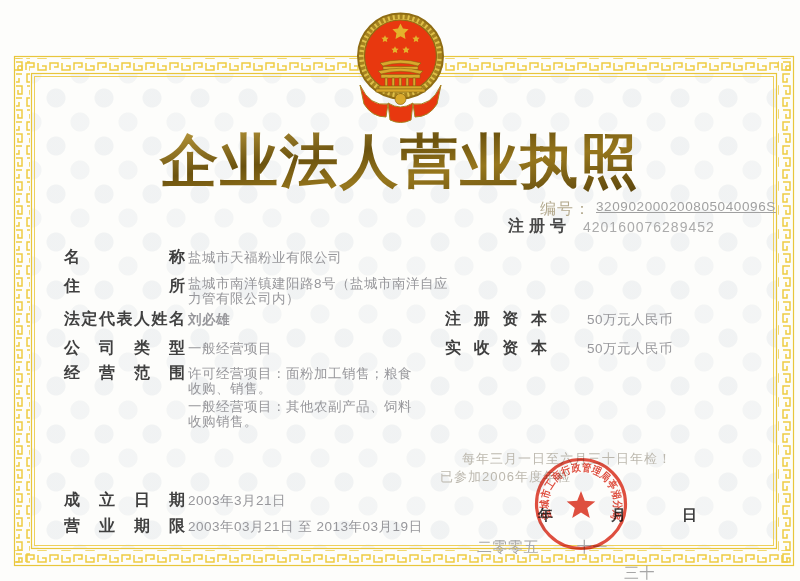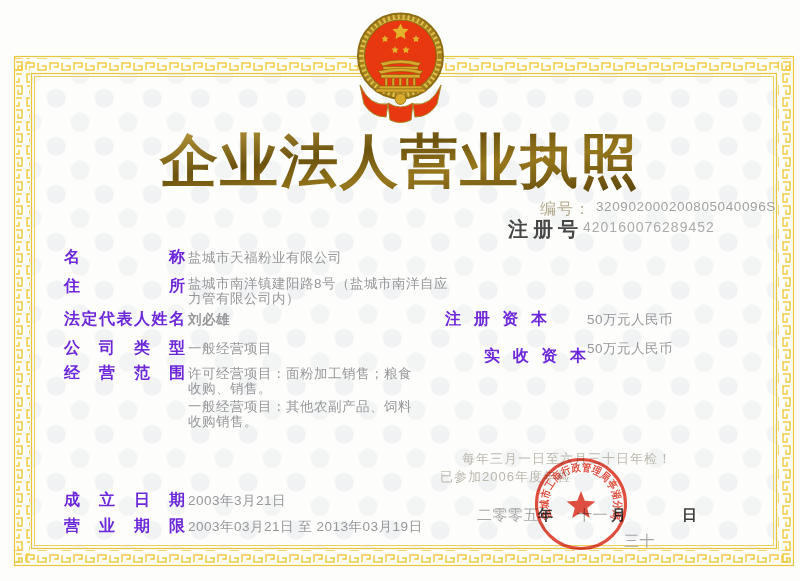--- a/index.html
+++ b/index.html
@@ -20,33 +20,33 @@
   }
   .title{
     left:140px;top:128px;width:520px;text-align:center;
     font-size:58px;font-weight:bold;letter-spacing:2px;line-height:66px;
     background:linear-gradient(172deg,#c3a243 0%,#6b520e 38%,#97771d 62%,#55400a 100%);
     -webkit-background-clip:text;background-clip:text;color:transparent;
     text-shadow:none;white-space:nowrap;
   }
   .serial-label{font-size:16px;color:#b3a98e;letter-spacing:1px;}
   .serial-value{font-size:13.5px;color:#a0a0a0;letter-spacing:.6px;}
-  .regno-label{font-size:20px;color:#474747;font-weight:600;letter-spacing:5px;}
+  .regno-label{font-size:16px;color:#474747;font-weight:600;letter-spacing:5px;}
   .regno-value{font-size:14px;color:#ababab;letter-spacing:1px;}
   .lab{
-    font-size:16px;font-weight:700;color:#6d28d9;display:inline-block;
+    font-size:16px;font-weight:700;color:#404040;display:inline-block;
     text-align:justify;text-align-last:justify;line-height:17px;white-space:nowrap;
   }
   .lab-l{left:64px;width:121px;}
   .lab-r{left:445px;width:102px;}
   .val{font-size:13.5px;color:#97979b;letter-spacing:.5px;line-height:15px;white-space:nowrap;}
   .val-l{left:188px;}
   .val-r{left:587px;}
   .annual{font-size:13px;color:#bcb8ae;letter-spacing:1px;white-space:nowrap;}
-  .d-typed{font-size:15px;color:#a6a6a6;letter-spacing:.5px;}
+  .d-typed{font-size:15px;color:#a6a6a6;letter-spacing:.5px;margin-top:32px;}
   .d-unit{font-size:15px;color:#3c3c3c;font-weight:600;}
   .seal-wrap{left:521px;top:444px;width:120px;height:120px;mix-blend-mode:multiply;opacity:.9;}
 </style>
 </head>
 <body>
 
 <div class="page">
 
   <div class="abs watermark"></div>
 
@@ -98,21 +98,21 @@
       <path d="M8,78 Q18,100 36,97 L34,110 Q20,110 12,97 Z" fill="#e8380f" stroke="#a6821f" stroke-width="1"></path>
       <path d="M89,78 Q79,100 61,97 L63,110 Q77,110 85,97 Z" fill="#e8380f" stroke="#a6821f" stroke-width="1"></path>
       <path d="M36,96 Q48.5,104 61,96 L59,113 Q48.5,118 38,113 Z" fill="#e8380f" stroke="#a6821f" stroke-width="1"></path>
       <circle cx="48.5" cy="92" r="5.5" fill="#d9a92c" stroke="#7c5c0e" stroke-width="0.6"></circle>
     </g>
   </svg>
 
   <div class="abs title">企业法人营业执照</div>
 
   <span class="abs serial-label" style="left:540px;top:199px;">编号：</span>
-  <span class="abs serial-value" style="left:596px;top:199px;">320902000200805040096S</span>
+  <span class="abs serial-value" style="left:596px;top:199px;text-decoration:underline;">320902000200805040096S</span>
   <span class="abs regno-label" style="left:508px;top:216px;">注册号</span>
   <span class="abs regno-value" style="left:583px;top:219px;">420160076289452</span>
 
   <span class="abs lab lab-l" style="top:248px;">名称</span>
   <span class="abs val val-l" style="top:250px;">盐城市天福粉业有限公司</span>
 
   <span class="abs lab lab-l" style="top:277px;">住所</span>
   <span class="abs val val-l" style="top:276px;">盐城市南洋镇建阳路8号（盐城市南洋自应</span>
   <span class="abs val val-l" style="top:291px;">力管有限公司内）</span>
 
@@ -124,21 +124,21 @@
 
   <span class="abs lab lab-l" style="top:364px;">经营范围</span>
   <span class="abs val val-l" style="top:366px;">许可经营项目：面粉加工销售；粮食</span>
   <span class="abs val val-l" style="top:381px;">收购、销售。</span>
   <span class="abs val val-l" style="top:399px;">一般经营项目：其他农副产品、饲料</span>
   <span class="abs val val-l" style="top:414px;">收购销售。</span>
 
   <span class="abs lab lab-r" style="top:310px;">注册资本</span>
   <span class="abs val val-r" style="top:312px;">50万元人民币</span>
 
-  <span class="abs lab lab-r" style="top:347px;margin-left:39px;">实收资本</span>
+  <span class="abs lab lab-r" style="top:339px;">实收资本</span>
   <span class="abs val val-r" style="top:341px;">50万元人民币</span>
 
   <span class="abs annual" style="left:462px;top:450px;">每年三月一日至六月三十日年检！</span>
   <span class="abs annual" style="left:440px;top:468px;">已参加2006年度年检</span>
 
   <span class="abs lab lab-l" style="top:491px;">成立日期</span>
   <span class="abs val val-l" style="top:493px;">2003年3月21日</span>
 
   <span class="abs lab lab-l" style="top:517px;">营业期限</span>
   <span class="abs val val-l" style="top:519px;">2003年03月21日 至 2013年03月19日</span>

